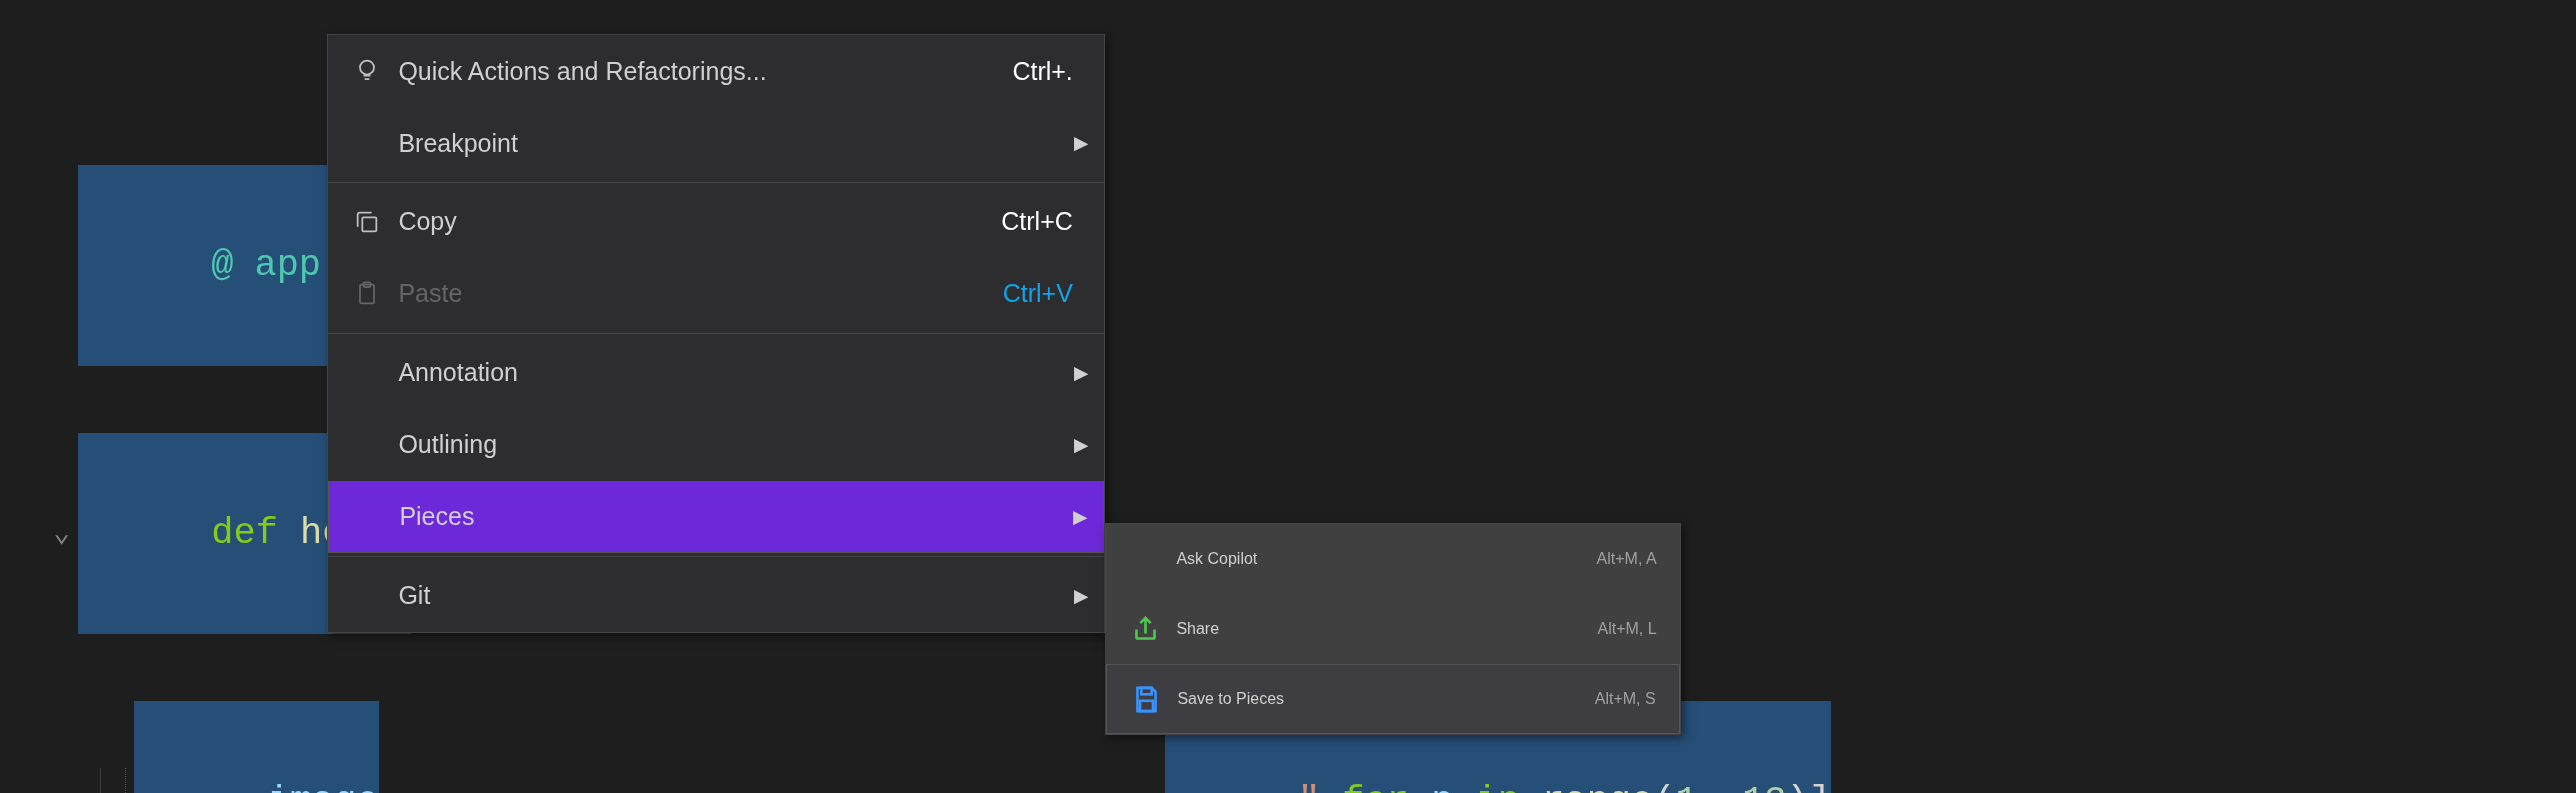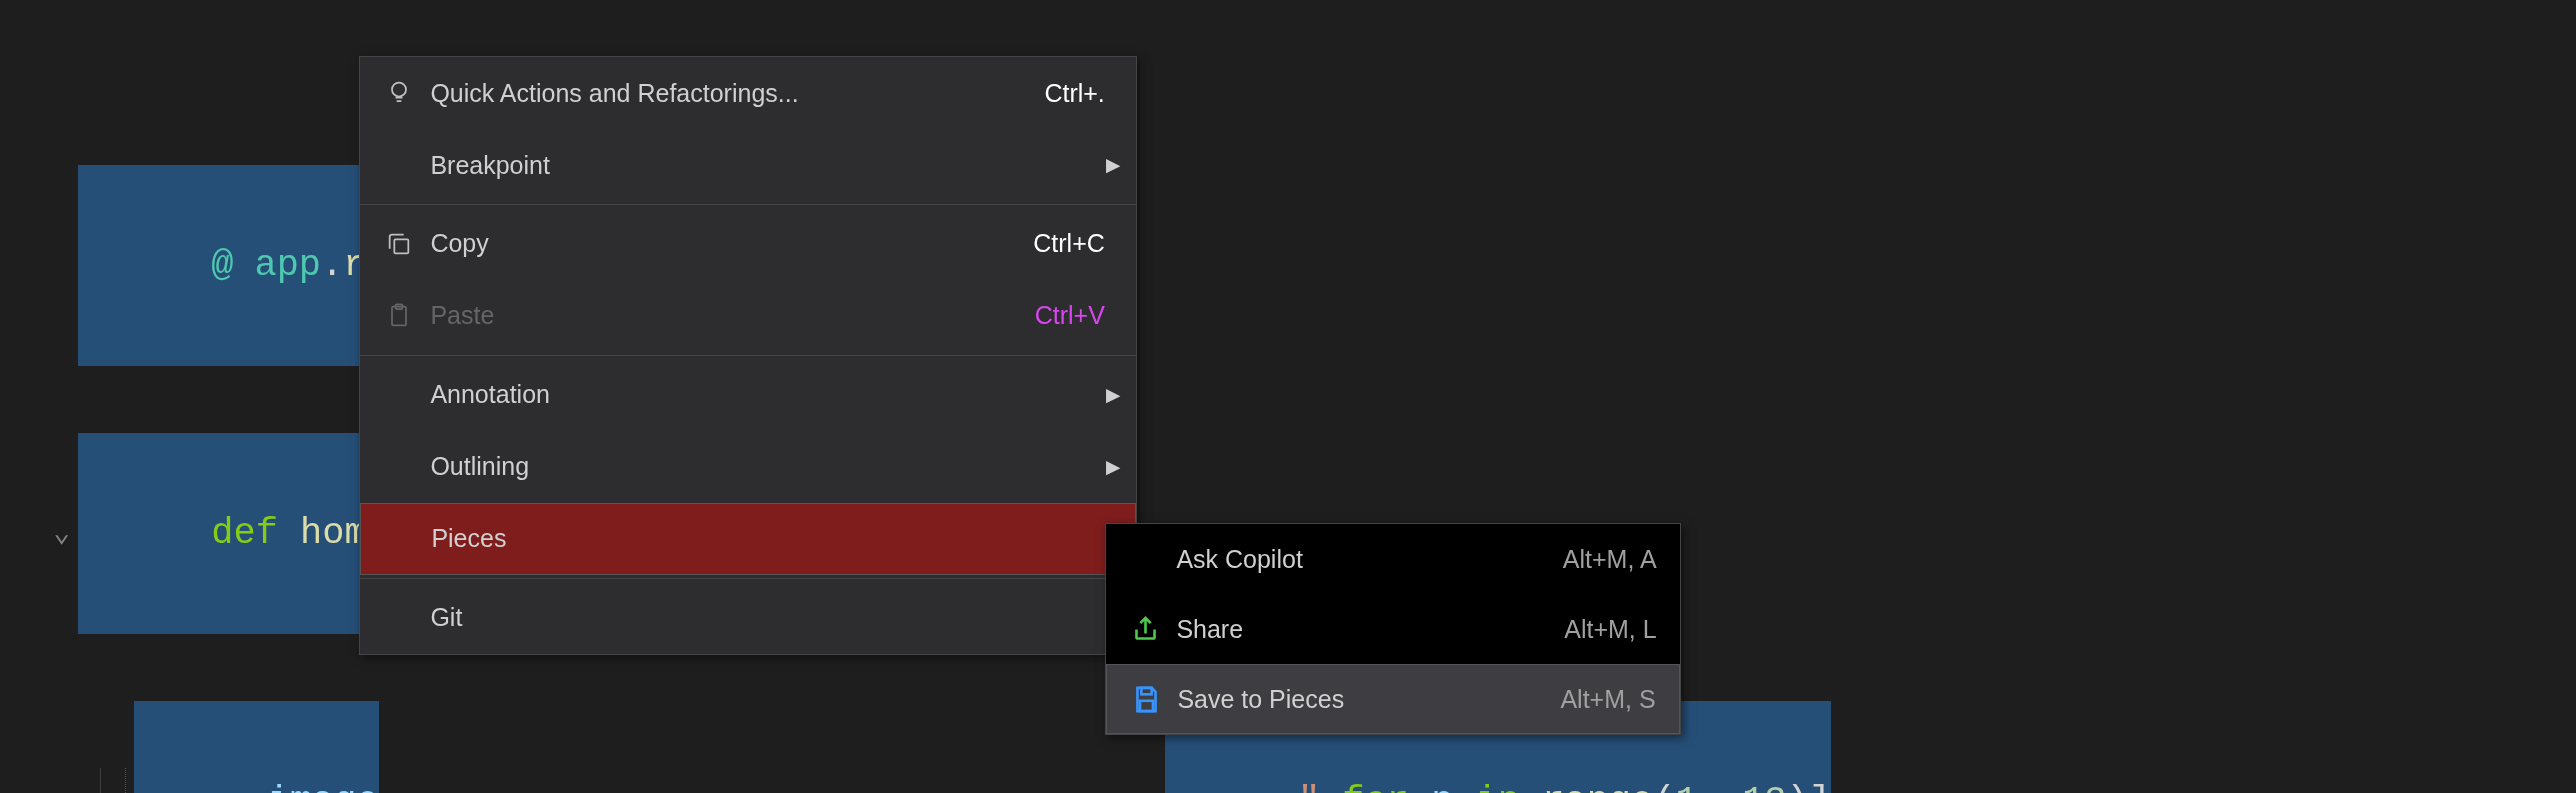--- a/index.html
+++ b/index.html
@@ -63,80 +63,79 @@
     .paren { color: #d4d4d4; }
     .white { color: #d4d4d4; }
     .at { color: #4ec9b0; }
 
     .line2-sel { background: #264f78; }
     .line3-sel { background: #264f78; }
 
     
     .ctx-menu {
       position: absolute;
-      top: 56px;
+      top: 34px;
       left: 327px;
       width: 778px;
       background: #2d2d30;
       border: 0.8px solid #454545;
       box-shadow: 3.1px 3.1px 9.3px rgba(0,0,0,0.5);
       font-size: 25px;
       color: #d0d0d0;
       z-index: 10;
-      margin-left: 32px;
     }
     .ctx-item {
       display: flex;
       align-items: center;
       height: 72px;
       padding: 0 15.6px;
       cursor: default;
     }
     .ctx-item.hover {
-      background: #7f1d1d;
+      background: #6d28d9;
       border: 0.8px solid #555;
     }
     .ctx-item.disabled { color: #656565; }
     .ctx-icon {
       width: 47px;
       display: flex;
       justify-content: center;
       align-items: center;
     }
     .ctx-label {
       flex: 1;
       padding-left: 7.8px;
     }
     .ctx-shortcut {
       color: #ffffff;
       padding-right: 15.6px;
     }
-    .ctx-item.disabled .ctx-shortcut { color: #d946ef; }
+    .ctx-item.disabled .ctx-shortcut { color: #0ea5e9; }
     .ctx-arrow {
       width: 23px;
       text-align: right;
       color: #d0d0d0;
       font-size: 18.7px;
     }
     .ctx-sep {
       height: 0.8px;
       background: #454545;
       margin: 3.1px 0;
     }
 
     
     .sub-menu {
       position: absolute;
       top: 523px;
       left: 1105px;
       width: 576px;
-      background: #000000;
+      background: #404040;
       border: 0.8px solid #454545;
       box-shadow: 3.1px 3.1px 9.3px rgba(0,0,0,0.5);
-      font-size: 25px;
+      font-size: 16px;
       color: #d0d0d0;
       z-index: 11;
     }
     .sub-item {
       display: flex;
       align-items: center;
       height: 70px;
       padding: 0 15.6px;
       cursor: default;
     }

